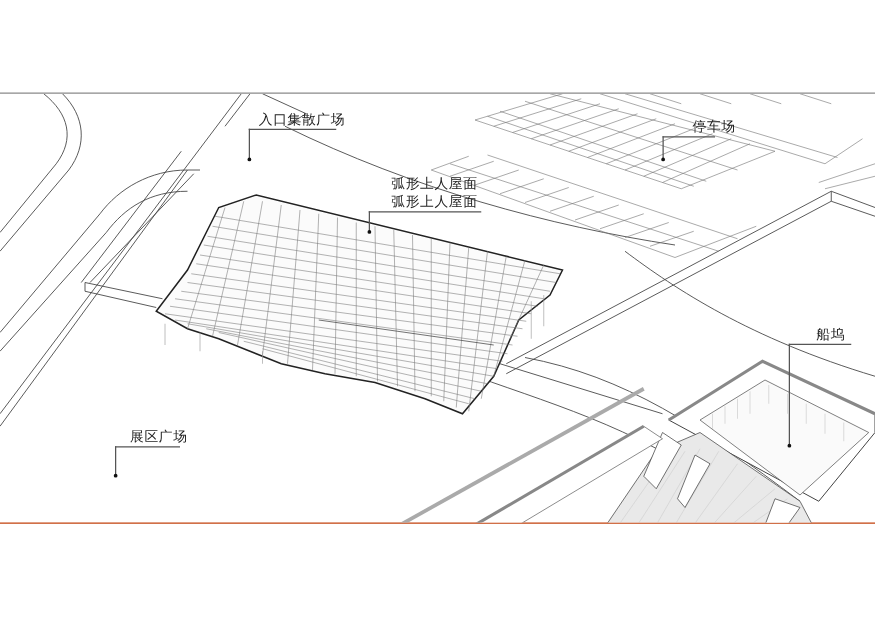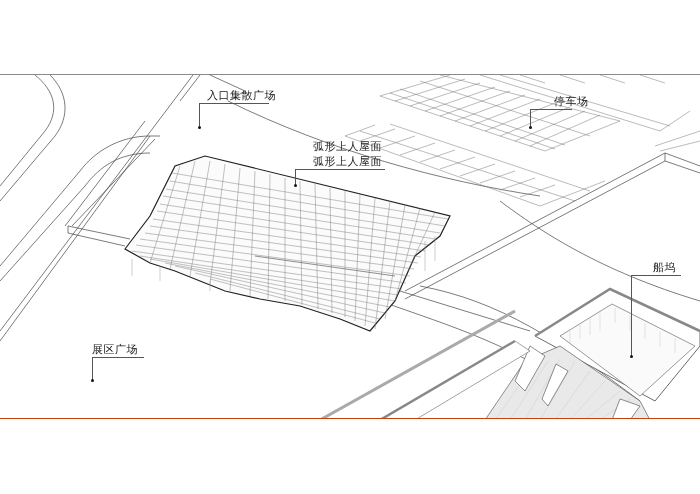--- a/index.html
+++ b/index.html
@@ -108,17 +108,17 @@
   <div class="label" style="left:554px; top:20px;">停车场</div>
   <div class="leader-h" style="left:530px; top:34px; width:42px;"></div>
   <div class="leader" style="left:530px; top:34px; height:18px;"></div>
   <div class="dot" style="left:529px; top:51px;"></div>
 
   <div class="label" style="left:653px; top:186px;">船坞</div>
   <div class="leader-h" style="left:631px; top:200px; width:50px;"></div>
   <div class="leader" style="left:631px; top:200px; height:81px;"></div>
   <div class="dot" style="left:630px; top:280px;"></div>
 
-  <div class="label" style="left:92px; top:268px;">展区广场</div>
+  <div class="label" style="left:104px; top:268px;">展区广场</div>
   <div class="leader-h" style="left:92px; top:282px; width:52px;"></div>
   <div class="leader" style="left:92px; top:282px; height:24px;"></div>
   <div class="dot" style="left:91px; top:304px;"></div>
 </div>
 
 </body></html>

